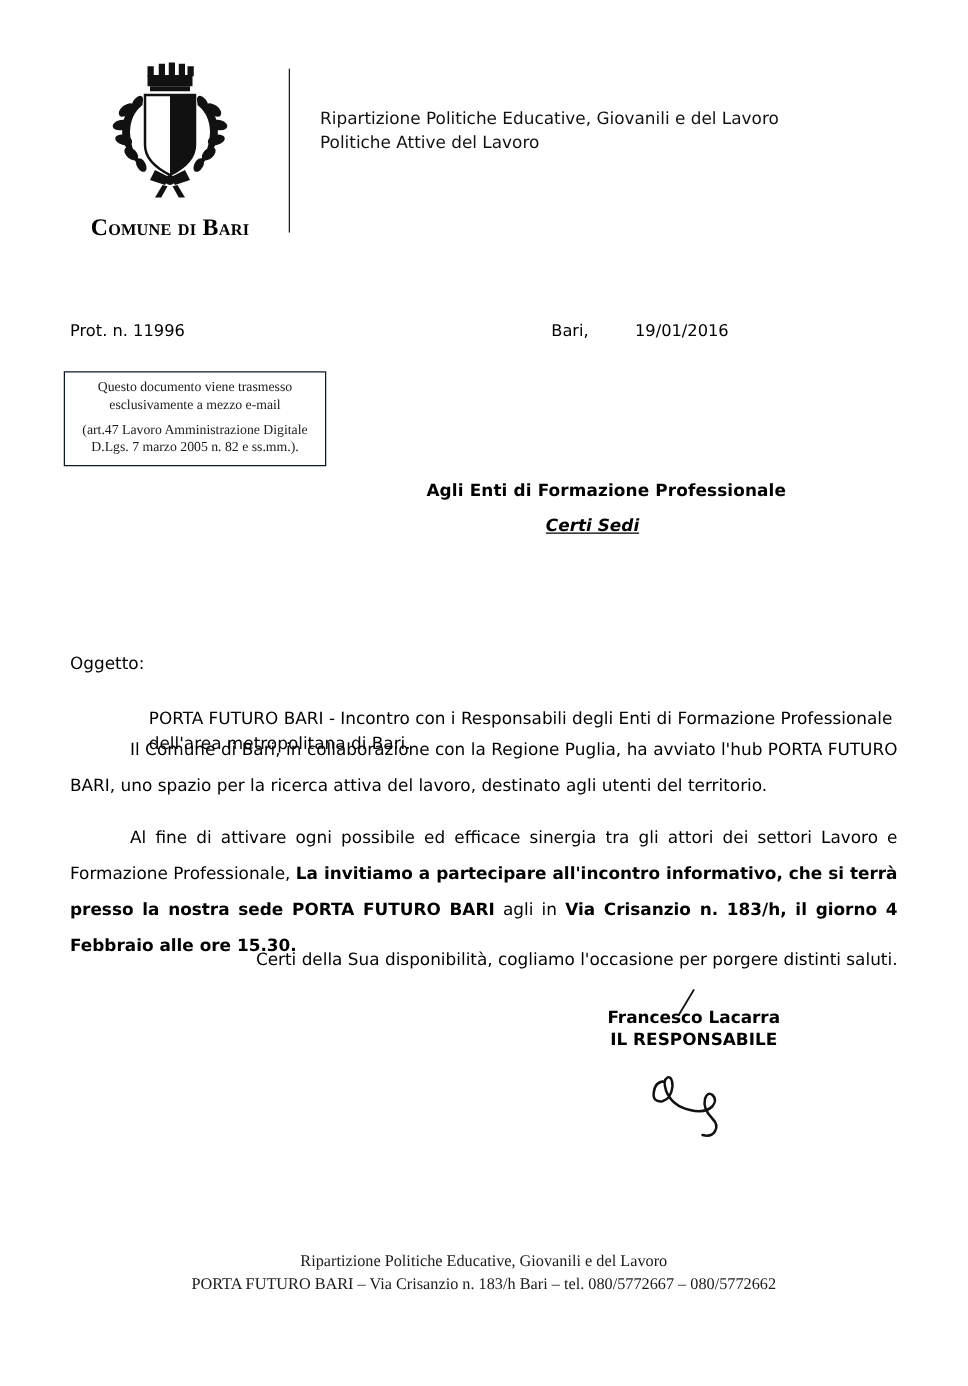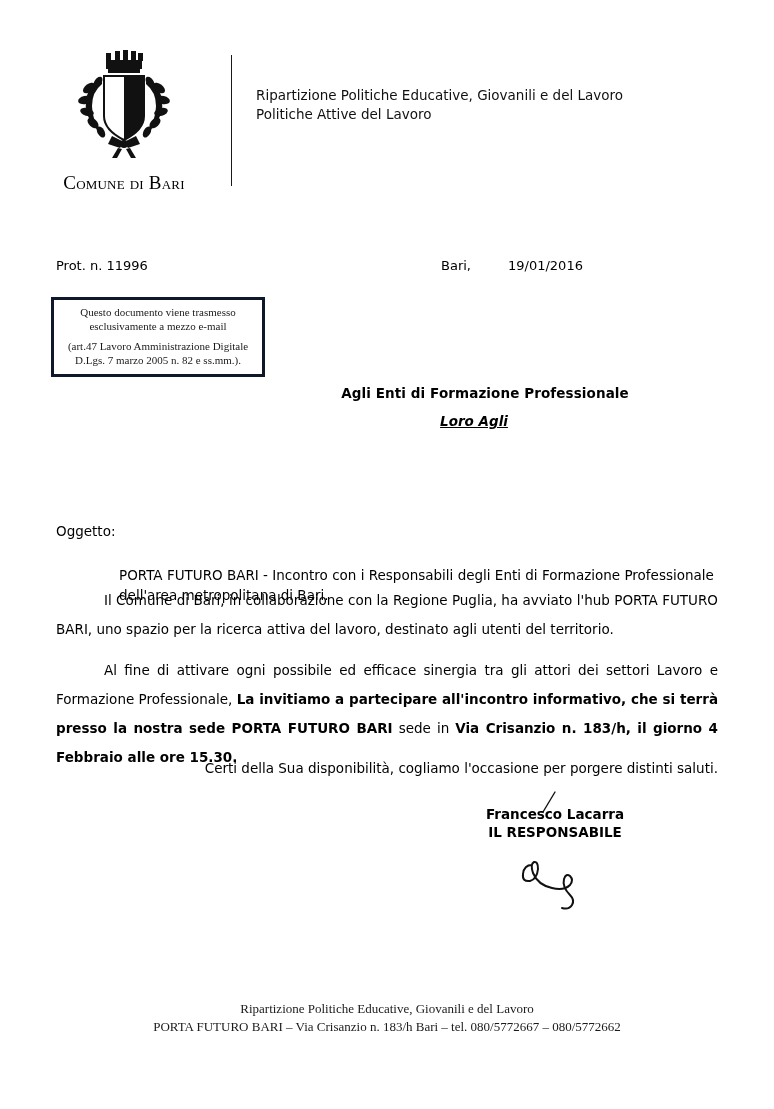--- a/index.html
+++ b/index.html
@@ -19,23 +19,24 @@
 
   
   .letterhead {
     position: absolute;
     left: 0; top: 48px;
     width: 774px;
     height: 150px;
   }
   .crest-block {
     position: absolute;
-    left: 44px; top: 0;
+    left: 56px; top: 0;
     width: 160px;
     text-align: center;
+    font-weight: bold;
   }
   .crest-svg { display: block; margin: 0 auto; }
   .wordmark {
     margin-top: 4px;
     font-family: "Liberation Serif", serif;
     font-size: 19px;
     font-variant: small-caps;
     letter-spacing: 0.2px;
     color: #000;
     white-space: nowrap;
@@ -65,21 +66,21 @@
   }
   .prot-left { position: absolute; left: 0; top: 0; white-space: nowrap; }
   .prot-city { position: absolute; left: 385px; top: 0; }
   .prot-date { position: absolute; left: 452px; top: 0; }
 
   
   .notice-box {
     position: absolute;
     left: 51px; top: 297px;
     width: 198px;
-    border: 3px solid #0f172a;
+    border: 1px solid #0f172a;
     padding: 6px 5px 7px 5px;
     text-align: center;
     font-family: "Liberation Serif", serif;
     font-size: 11px;
     line-height: 13.5px;
     color: #1a1a1a;
   }
   .notice-box .grp2 { margin-top: 7px; }
 
   
@@ -233,34 +234,34 @@
 
   <div class="notice-box">
     <div>Questo documento viene trasmesso</div>
     <div>esclusivamente a mezzo e-mail</div>
     <div class="grp2">(art.47 Lavoro Amministrazione Digitale</div>
     <div>D.Lgs. 7 marzo 2005 n. 82 e ss.mm.).</div>
   </div>
 
   <div class="recipient">
     <div class="to-line">Agli Enti di Formazione Professionale</div>
-    <div class="sedi-line"><span>Loro Agli</span></div>
+    <div class="sedi-line"><span>Certi Sedi</span></div>
   </div>
 
   <div class="subject">
     <span class="label">Oggetto:</span>
     <span class="stext">PORTA FUTURO BARI - Incontro con i Responsabili degli Enti di Formazione Professionale dell'area   metropolitana di Bari.</span>
   </div>
 
   <div class="body-text p1">
     <span class="indent"></span><span>Il Comune di Bari, in collaborazione con la Regione Puglia, ha avviato l'hub PORTA FUTURO BARI, uno spazio per la ricerca attiva del lavoro, destinato agli utenti del territorio.</span>
   </div>
 
   <div class="body-text p2">
-    <span class="indent"></span><span>Al fine di attivare ogni possibile ed efficace sinergia tra gli attori dei settori Lavoro e Formazione Professionale, </span><span class="b">La invitiamo a partecipare all'incontro informativo, che si terrà presso la nostra sede PORTA FUTURO BARI</span><span> sede in </span><span class="b">Via Crisanzio n. 183/h, il giorno 4 Febbraio alle ore 15.30.</span>
+    <span class="indent"></span><span>Al fine di attivare ogni possibile ed efficace sinergia tra gli attori dei settori Lavoro e Formazione Professionale, </span><span class="b">La invitiamo a partecipare all'incontro informativo, che si terrà presso la nostra sede PORTA FUTURO BARI</span><span> agli in </span><span class="b">Via Crisanzio n. 183/h, il giorno 4 Febbraio alle ore 15.30.</span>
   </div>
 
   <div class="body-text p3">
     <span class="indent"></span><span>Certi della Sua disponibilità, cogliamo l'occasione per porgere distinti saluti.</span>
   </div>
 
   <svg class="sig-mark" viewBox="0 0 16 22">
     <path d="M14 1 L2 21" stroke="#111" stroke-width="1.4" fill="none" stroke-linecap="round"></path>
   </svg>
 

